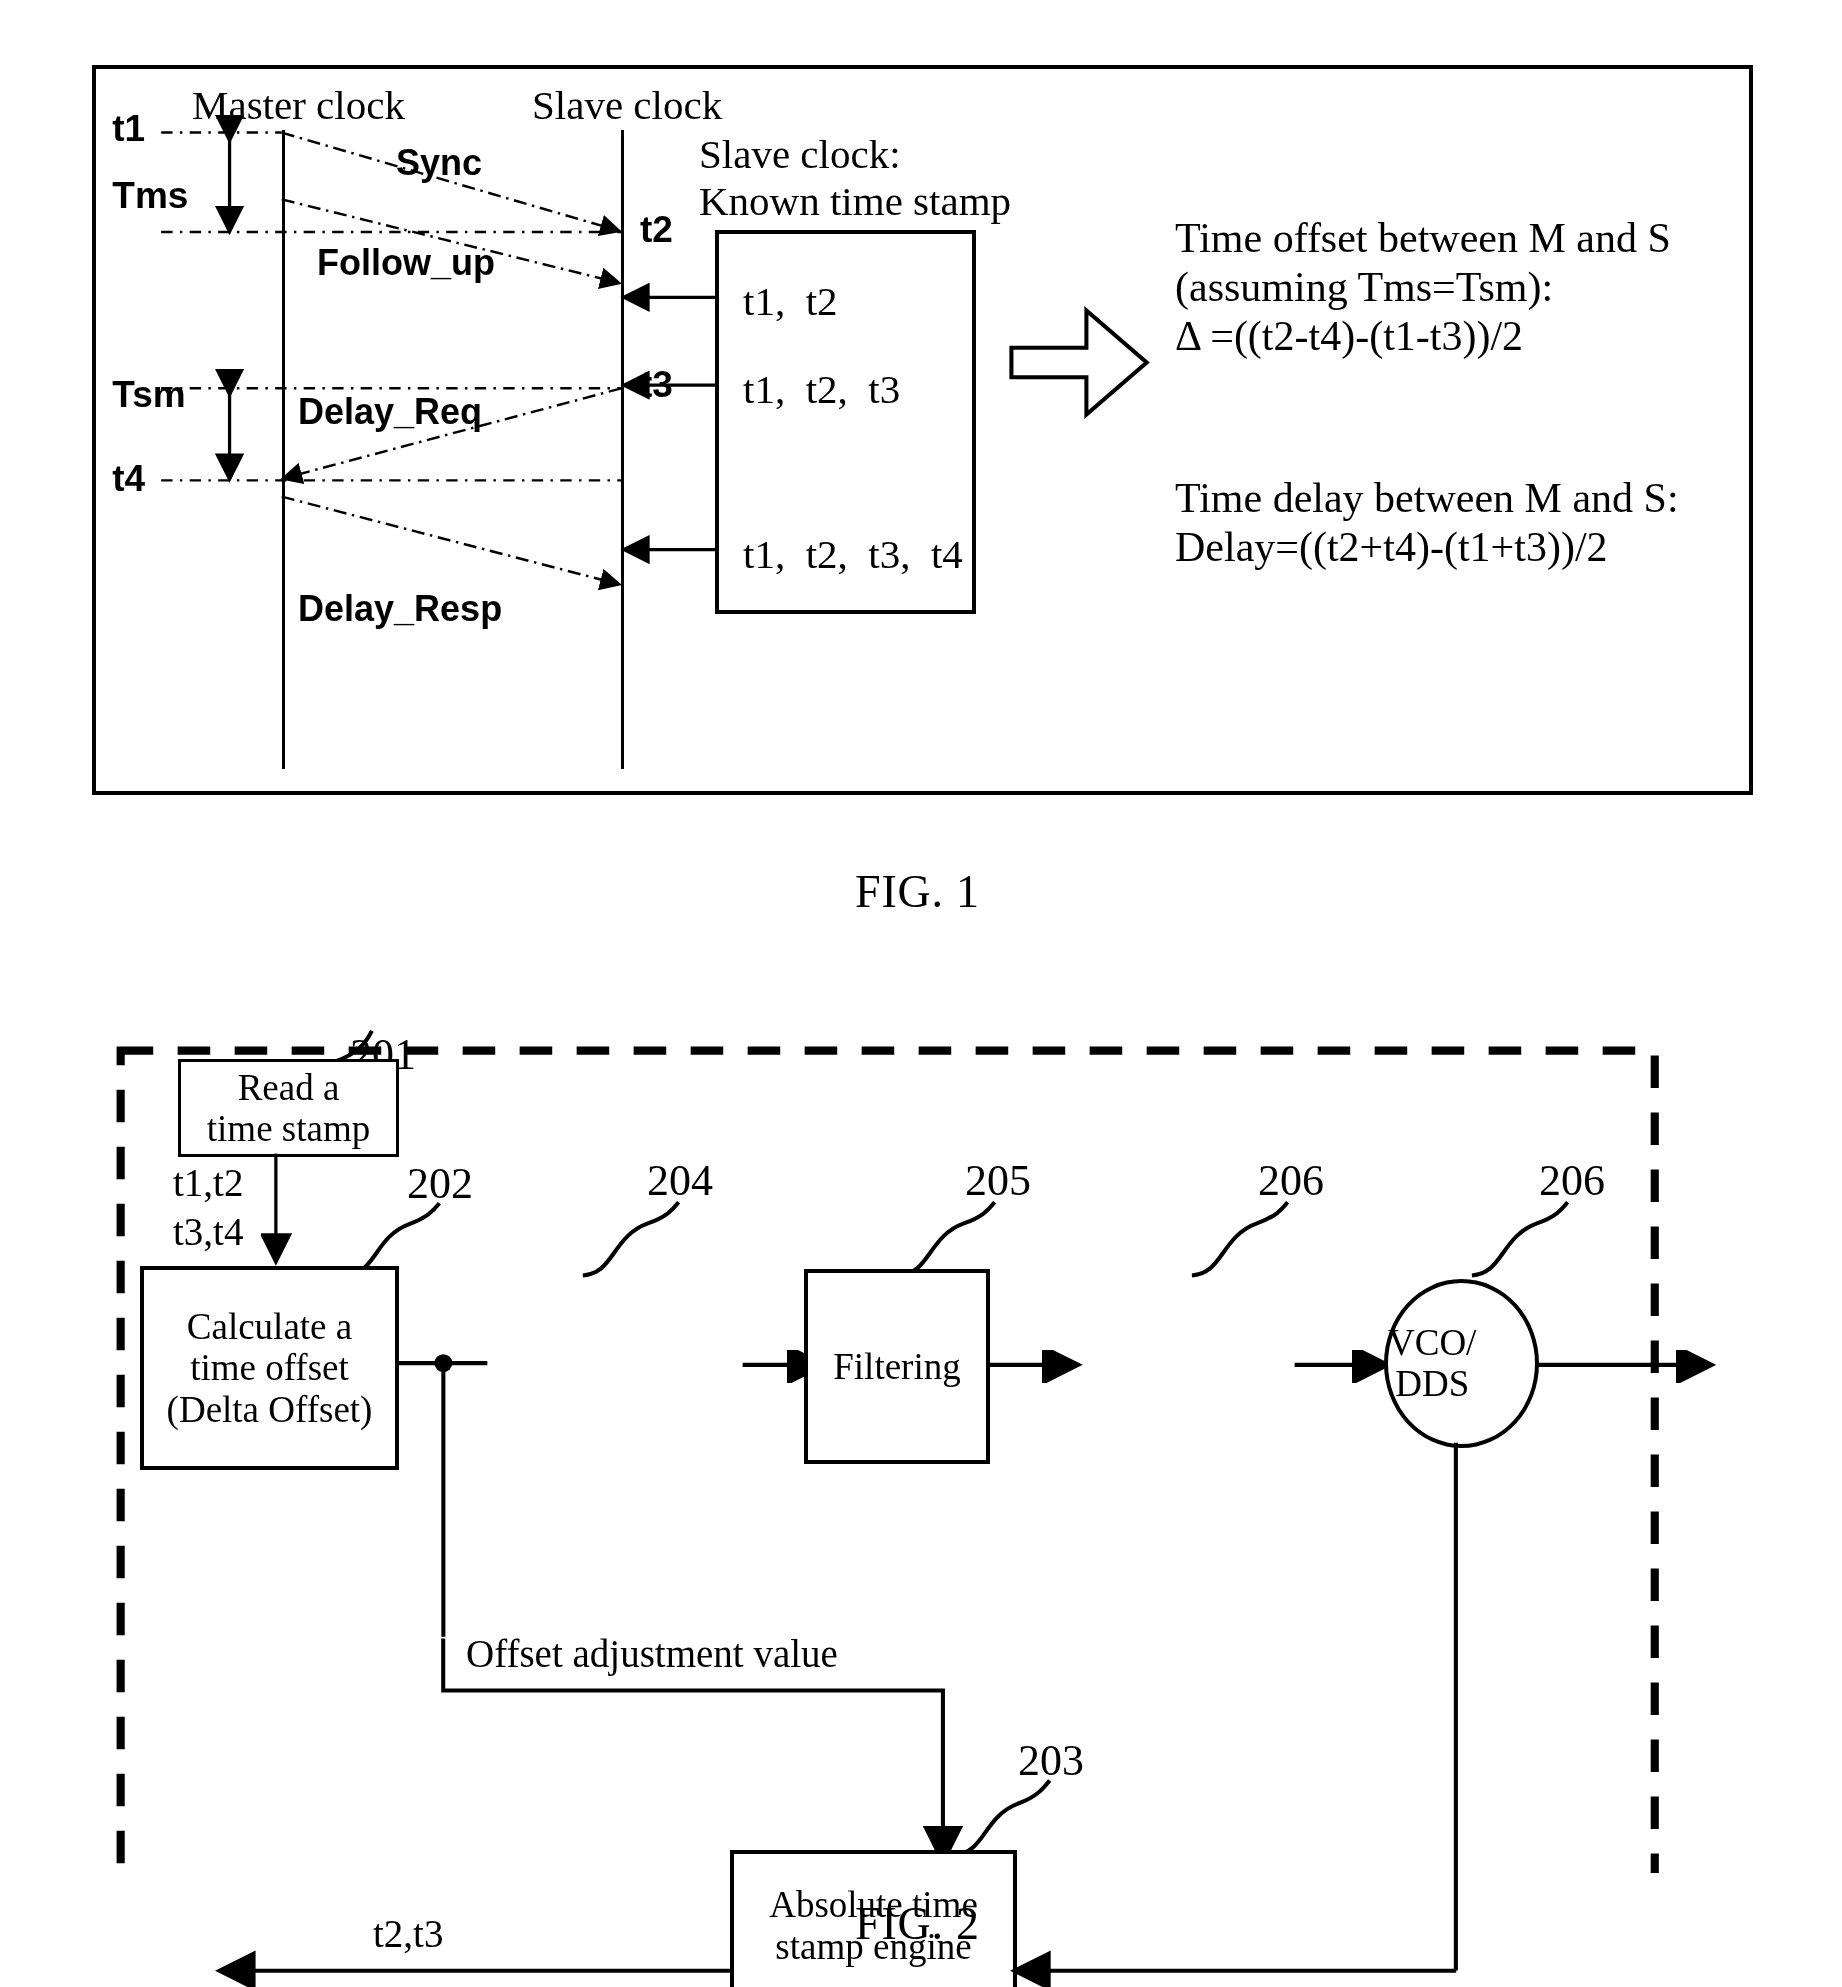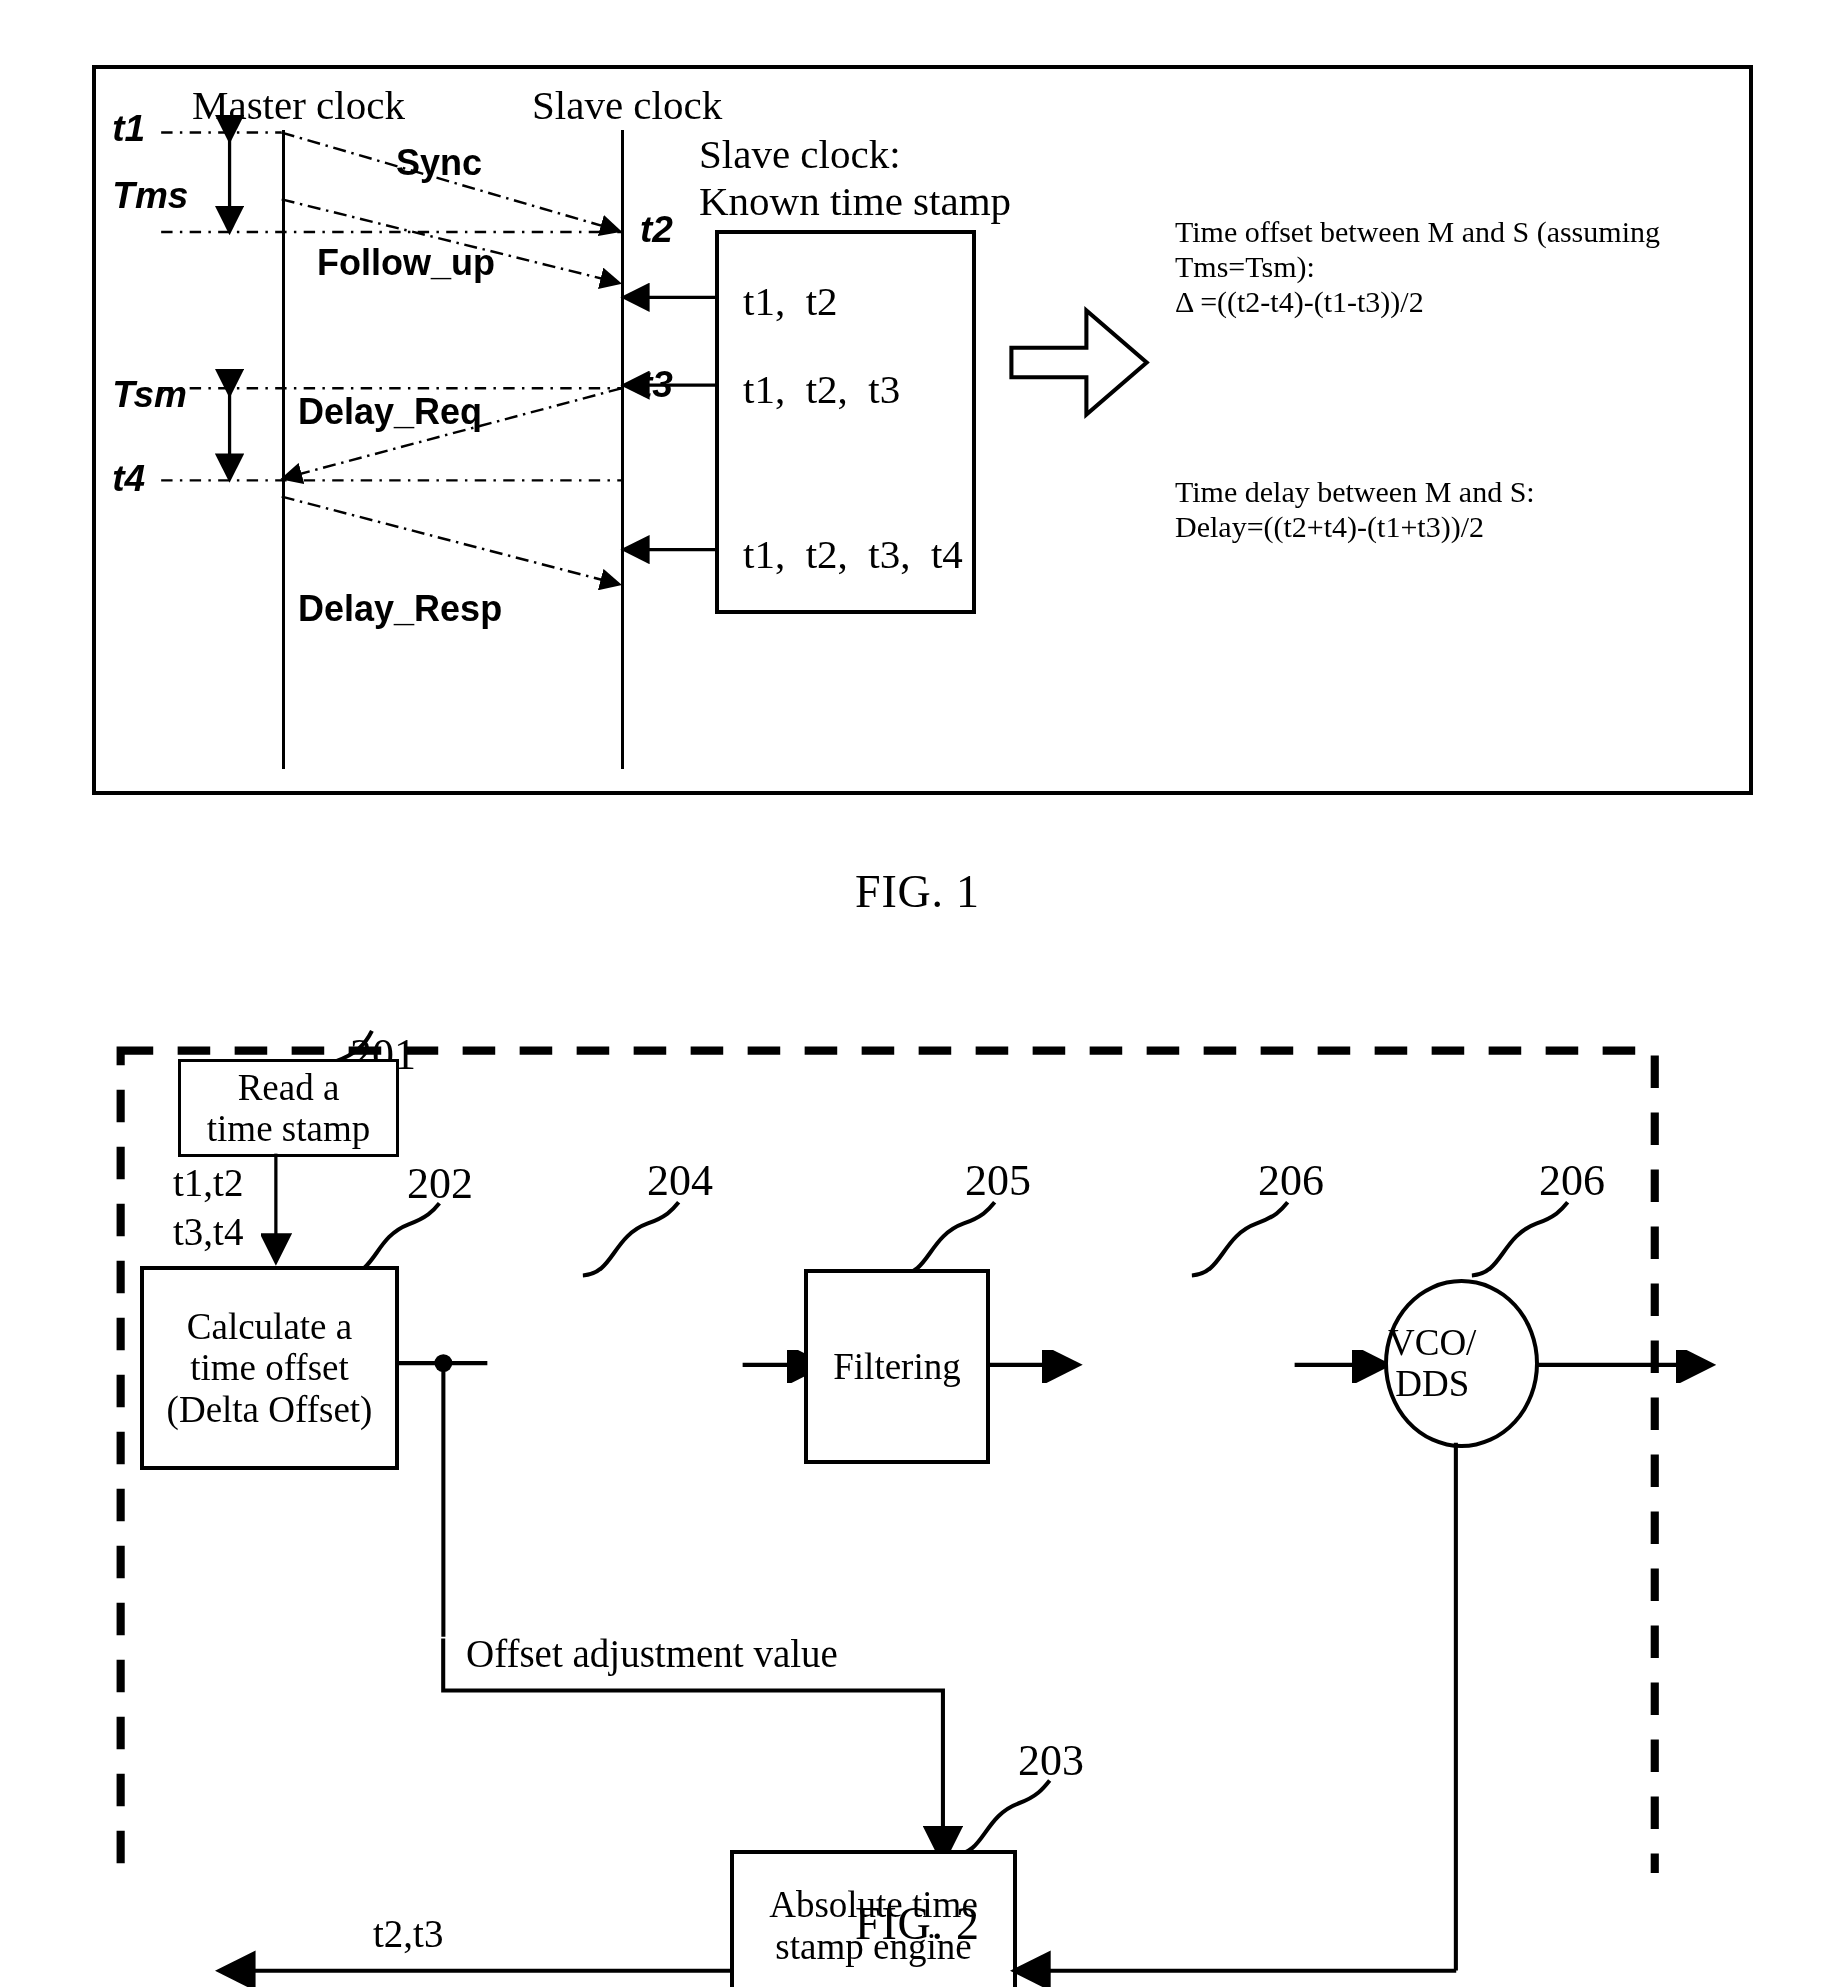--- a/index.html
+++ b/index.html
@@ -9,28 +9,28 @@
     color:#000;overflow:hidden;
   }
   .abs{position:absolute;}
 
   
   #fig1-frame{
     left:92px;top:65px;width:1661px;height:730px;
     border:4.9px solid #000;box-sizing:border-box;background:#fff;
   }
   .f1label{font-size:41px;line-height:1.04;white-space:pre;}
-  .tick{font-size:37px;font-weight:bold;font-family:"Liberation Sans","DejaVu Sans",sans-serif;font-style:italic;}
+  .tick{font-size:37px;font-weight:bold;font-family:"Liberation Sans","DejaVu Sans",sans-serif;}
   .msg{font-size:36px;font-weight:bold;font-family:"Liberation Sans","DejaVu Sans",sans-serif;white-space:nowrap;}
   .vline{width:3.3px;background:#000;}
   .tsbox{
     border:4.1px solid #000;box-sizing:border-box;background:transparent;
   }
   .tsrow{font-size:41px;white-space:pre;}
-  .rtext{font-size:30px;line-height:1.17;white-space:pre-line;}
+  .rtext{font-size:42px;line-height:1.17;white-space:pre-line;}
 
   
   .figcap{font-size:46px;letter-spacing:0.8px;}
 
   
   #fig2-area{left:0;top:961px;width:1843px;height:912px;}
   .blk{
     border:4.1px solid #000;box-sizing:border-box;background:#fff;
     display:flex;align-items:center;justify-content:center;text-align:center;
     font-size:37px;line-height:1.12;

